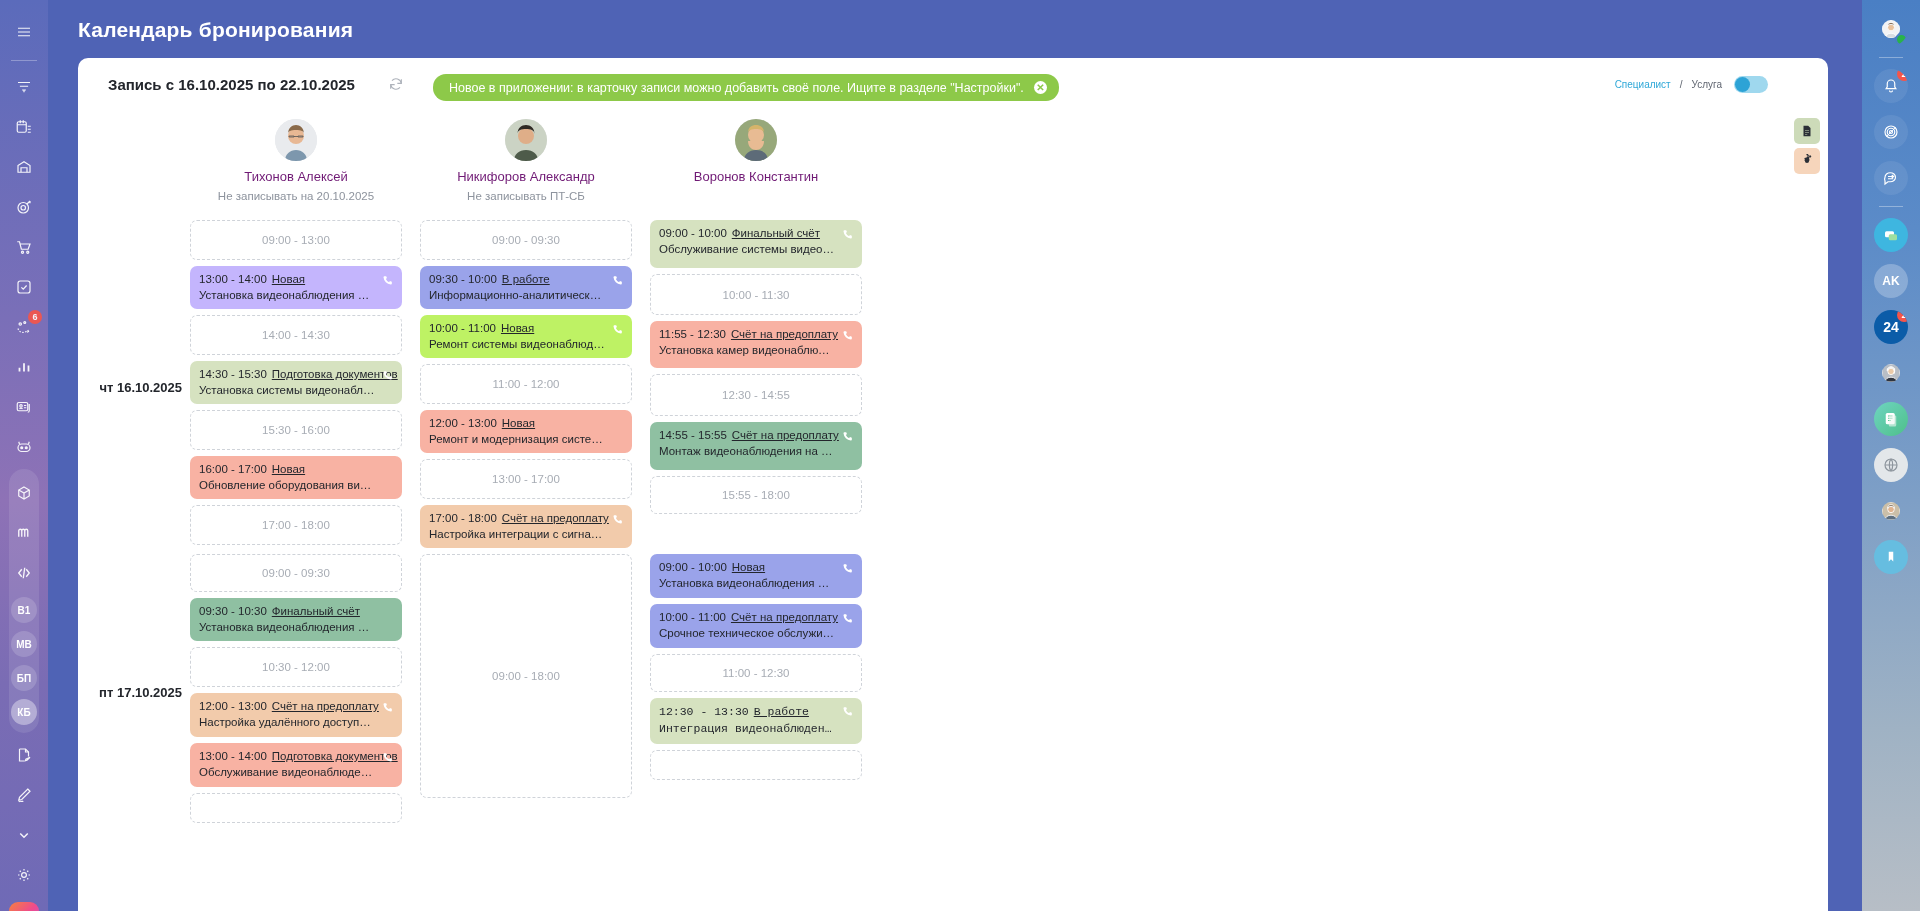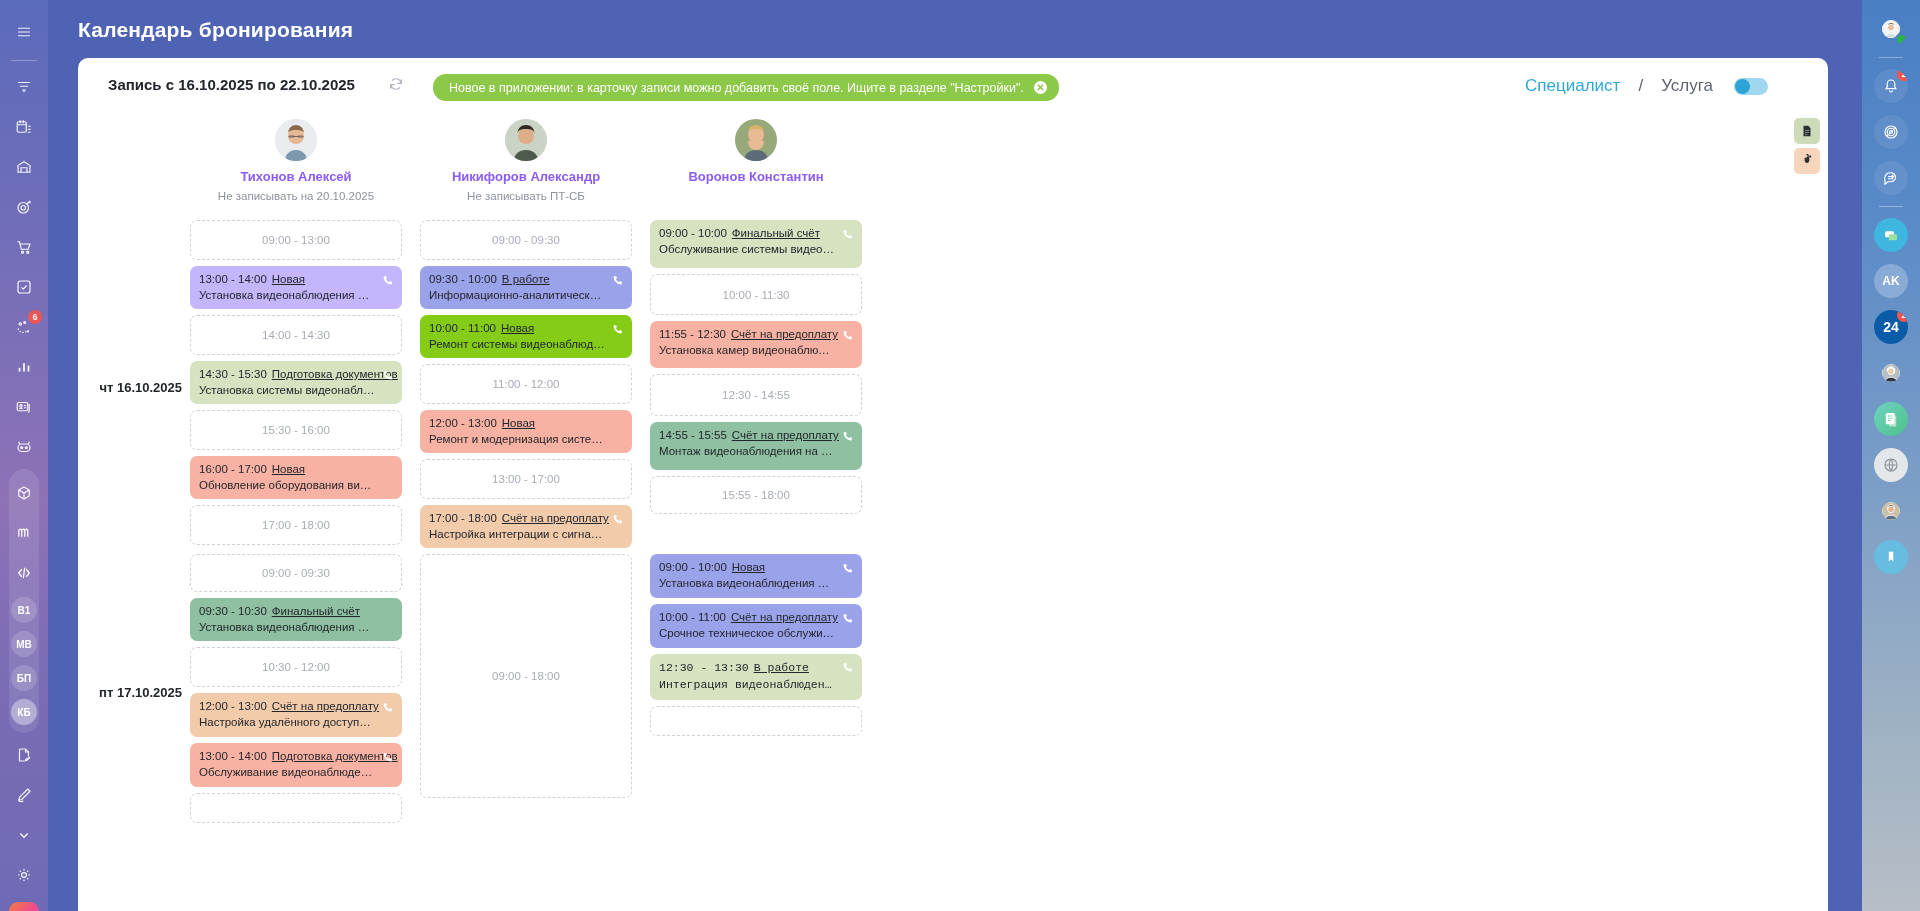--- a/index.html
+++ b/index.html
@@ -73,21 +73,21 @@
     display: flex; align-items: center; padding: 0 12px 0 16px; white-space: nowrap;
   }
   #news-close {
     width: 13px; height: 13px; border-radius: 50%; background: #fff;
     color: #8dc949; font-size: 10px; line-height: 13px; text-align: center;
     margin-left: 10px; cursor: pointer; font-weight: bold;
   }
 
   #mode-switch {
     position: absolute; right: 60px; top: 18px; display: flex;
-    align-items: center; font-size: 17px; color: #5f6570; gap: 18px;
+    align-items: center; font-size: 10px; color: #5f6570; gap: 9px;
   }
   #mode-switch .spec { color: #2fa8d8; cursor: pointer; }
   #mode-switch .sep { color: #5f6570; }
   #mode-switch .serv { color: #5f6570; }
   .toggle {
     width: 34px; height: 17px; border-radius: 9px; background: #9fd8ee;
     position: relative; cursor: pointer; margin-left: 3px;
   }
   .toggle::after {
     content: ""; position: absolute; left: 1px; top: 1px; width: 15px; height: 15px;
@@ -96,21 +96,21 @@
 
   
   #cal { position: relative; padding-left: 112px; }
   #cal-head { display: flex; height: 104px; }
   .col-head { width: 212px; margin-right: 18px; text-align: center; }
   .col-head .av {
     width: 42px; height: 42px; border-radius: 50%; margin: 3px auto 8px;
     overflow: hidden; background: #e7e9ec;
   }
   .col-head .av svg { width: 42px; height: 42px; display: block; }
-  .col-head .nm { font-size: 13px; font-weight: bold; color: #8b5cf6; }
+  .col-head .nm { font-size: 13px; font-weight: normal; color: #701a75; }
   .col-head .note { font-size: 11.5px; color: #8d939d; margin-top: 6px; }
 
   .day-row { display: flex; position: relative; }
   .day-label {
     position: absolute; left: -112px; width: 104px; text-align: right;
     font-size: 13px; font-weight: bold; color: #23262c;
     top: 50%; transform: translateY(-50%);
   }
   .day-col { width: 212px; margin-right: 18px; display: flex; flex-direction: column; }
 
@@ -425,21 +425,21 @@
             <div class="slot" style="height: 40px;">
               <span>09:00 - 09:30</span>
             </div>
             <div class="ev" style="background: rgb(154, 163, 234); min-height: 40px;">
               <div class="l1"><span>09:30 - 10:00</span><span class="st">В работе</span></div>
               <div class="l2">Информационно-аналитическое обслу...</div>
               <span class="ph"><svg viewBox="0 0 24 24">
                   <path d="M6.6 4h3l1.4 3.5-2 1.6a12 12 0 005.9 5.9l1.6-2L20 14.4v3c0 1.1-.9 2-2 2A15 15 0 014.6 6c0-1.1.9-2 2-2z"></path>
                 </svg></span>
             </div>
-            <div class="ev" style="background: #84cc16; min-height: 40px;">
+            <div class="ev" style="background: #bef264; min-height: 40px;">
               <div class="l1"><span>10:00 - 11:00</span><span class="st">Новая</span></div>
               <div class="l2">Ремонт системы видеонаблюдения. Вы...</div>
               <span class="ph"><svg viewBox="0 0 24 24">
                   <path d="M6.6 4h3l1.4 3.5-2 1.6a12 12 0 005.9 5.9l1.6-2L20 14.4v3c0 1.1-.9 2-2 2A15 15 0 014.6 6c0-1.1.9-2 2-2z"></path>
                 </svg></span>
             </div>
             <div class="slot" style="height: 40px;">
               <span>11:00 - 12:00</span>
             </div>
             <div class="ev" style="background: rgb(248, 178, 163); min-height: 40px;">
@@ -534,20 +534,23 @@
                   <path d="M6.6 4h3l1.4 3.5-2 1.6a12 12 0 005.9 5.9l1.6-2L20 14.4v3c0 1.1-.9 2-2 2A15 15 0 014.6 6c0-1.1.9-2 2-2z"></path>
                 </svg></span>
             </div>
             <div class="ev" style="background: rgb(154, 163, 234); min-height: 44px;">
               <div class="l1"><span>10:00 - 11:00</span><span class="st">Счёт на предоплату</span></div>
               <div class="l2">Срочное техническое обслуживание. В...</div>
               <span class="ph"><svg viewBox="0 0 24 24">
                   <path d="M6.6 4h3l1.4 3.5-2 1.6a12 12 0 005.9 5.9l1.6-2L20 14.4v3c0 1.1-.9 2-2 2A15 15 0 014.6 6c0-1.1.9-2 2-2z"></path>
                 </svg></span>
             </div>
+            <div class="slot" style="height: 38px;">
+              <span>11:00 - 12:30</span>
+            </div>
             <div class="ev" style="background: rgb(214, 226, 192); min-height: 46px; font-family: Liberation Mono, monospace;">
               <div class="l1"><span>12:30 - 13:30</span><span class="st">В работе</span></div>
               <div class="l2">Интеграция видеонаблюдения с систем...</div>
               <span class="ph"><svg viewBox="0 0 24 24">
                   <path d="M6.6 4h3l1.4 3.5-2 1.6a12 12 0 005.9 5.9l1.6-2L20 14.4v3c0 1.1-.9 2-2 2A15 15 0 014.6 6c0-1.1.9-2 2-2z"></path>
                 </svg></span>
             </div>
             <div class="slot" style="height: 30px;">
               <span></span>
             </div>

